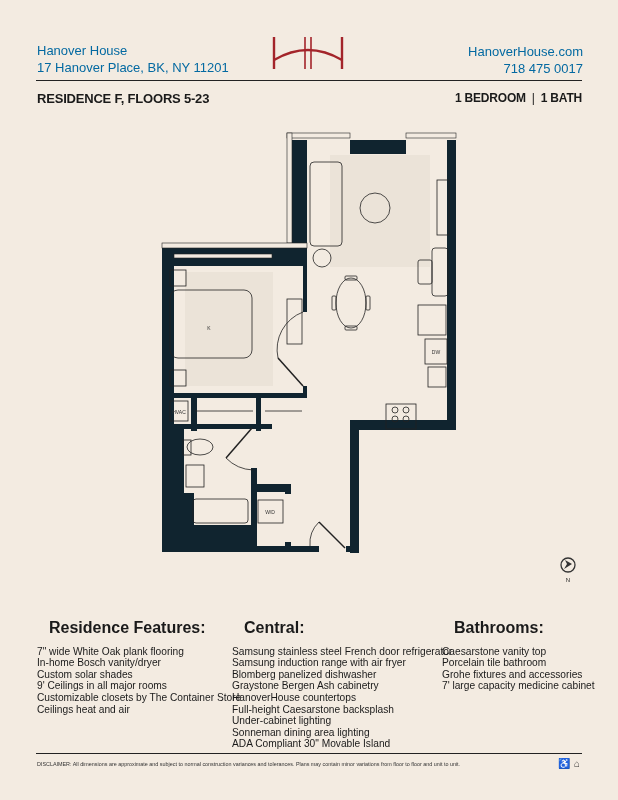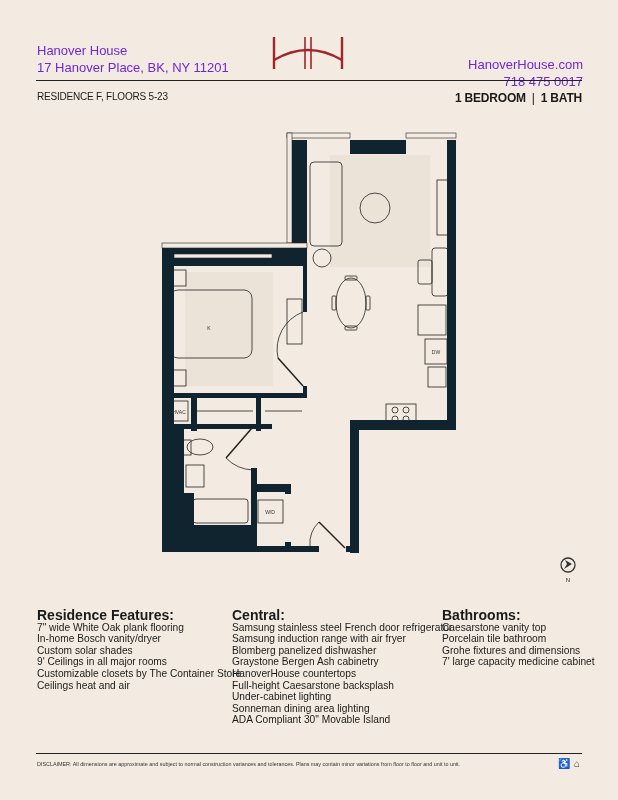--- a/index.html
+++ b/index.html
@@ -1,30 +1,30 @@
 <!DOCTYPE html>
 <html><head>
 <meta charset="utf-8">
 <style>
   html,body{margin:0;padding:0;}
   body{width:618px;height:800px;background:#f3ebe1;position:relative;overflow:hidden;font-family:"Liberation Sans",sans-serif;color:#1a1a1a;}
   .abs{position:absolute;}
-  .red{color:#6d28d9;}
+  .red{color:#0369a1;}
   .hdr-left{left:37px;top:42px;font-size:13px;line-height:17px;}
-  .hdr-right{right:35px;top:56px;font-size:13px;line-height:17px;text-align:right;}
+  .hdr-right{right:35px;top:43px;font-size:13px;line-height:17px;text-align:right;}
   .logo{left:270px;top:36px;width:76px;height:34px;}
   .rule{left:36px;right:36px;height:1px;background:#222;}
-  .subhdr{top:91px;font-size:10px;letter-spacing:-0.2px;}
+  .subhdr{top:91px;font-size:13px;letter-spacing:-0.2px;font-weight:bold;}
   .subhdr-left{left:37px;}
   .subhdr-right{right:36px;font-weight:bold;font-size:12px;}
   .subhdr-right .sep{font-weight:normal;margin:0 6px;}
   .plan{left:150px;top:120px;width:320px;height:440px;}
   .compass{left:559px;top:556px;width:18px;height:26px;}
   .features{top:610px;font-size:10.2px;line-height:11.6px;}
-  .features h4{margin:0;font-size:14px;font-weight:bold;}
+  .features h4{margin:12px;font-size:16px;font-weight:bold;}
   .features ul{list-style:none;margin:0;padding:0;}
   .col1{left:37px;}
   .col2{left:232px;}
   .col3{left:442px;}
   .disclaimer{left:37px;top:761px;font-size:5.4px;color:#333;}
   .access{right:38px;top:758px;font-size:10px;color:#333;}
 </style>
 </head>
 <body>
 
@@ -185,21 +185,21 @@
     <li>Sonneman dining area lighting</li>
     <li>ADA Compliant 30" Movable Island</li>
   </ul>
 </div>
 
 <div class="abs features col3">
   <h4>Bathrooms:</h4>
   <ul>
     <li>Caesarstone vanity top</li>
     <li>Porcelain tile bathroom</li>
-    <li>Grohe fixtures and dimensions</li>
+    <li>Grohe fixtures and accessories</li>
     <li>7' large capacity medicine cabinet</li>
   </ul>
 </div>
 
 <div class="abs rule" style="top:753px;"></div>
 <div class="abs disclaimer">DISCLAIMER: All dimensions are approximate and subject to normal construction variances and tolerances. Plans may contain minor variations from floor to floor and unit to unit.</div>
 <div class="abs access">
   <span>♿</span>
   <span>⌂</span>
 </div>

